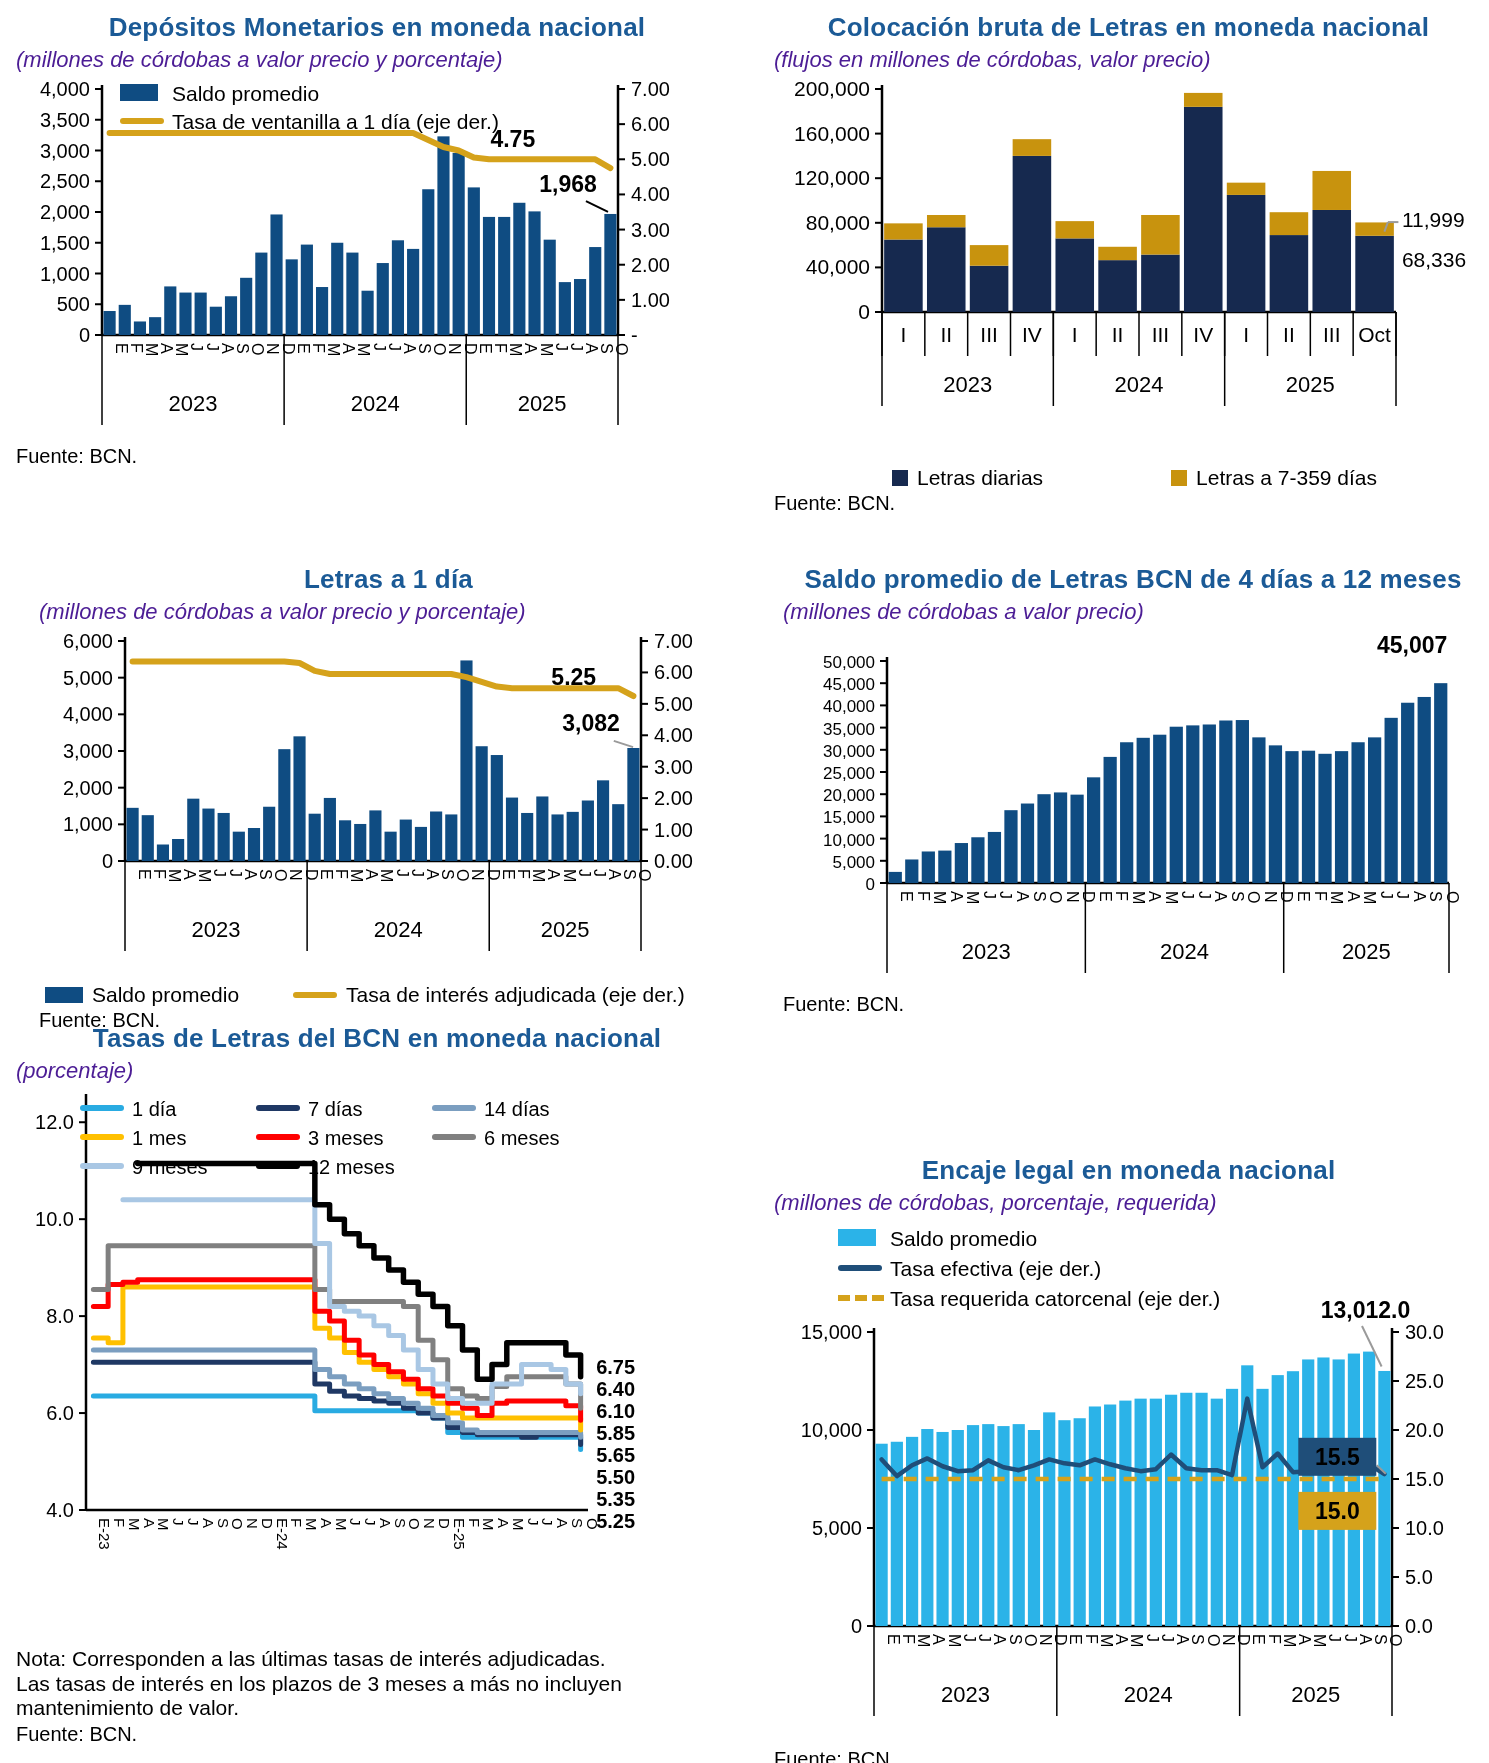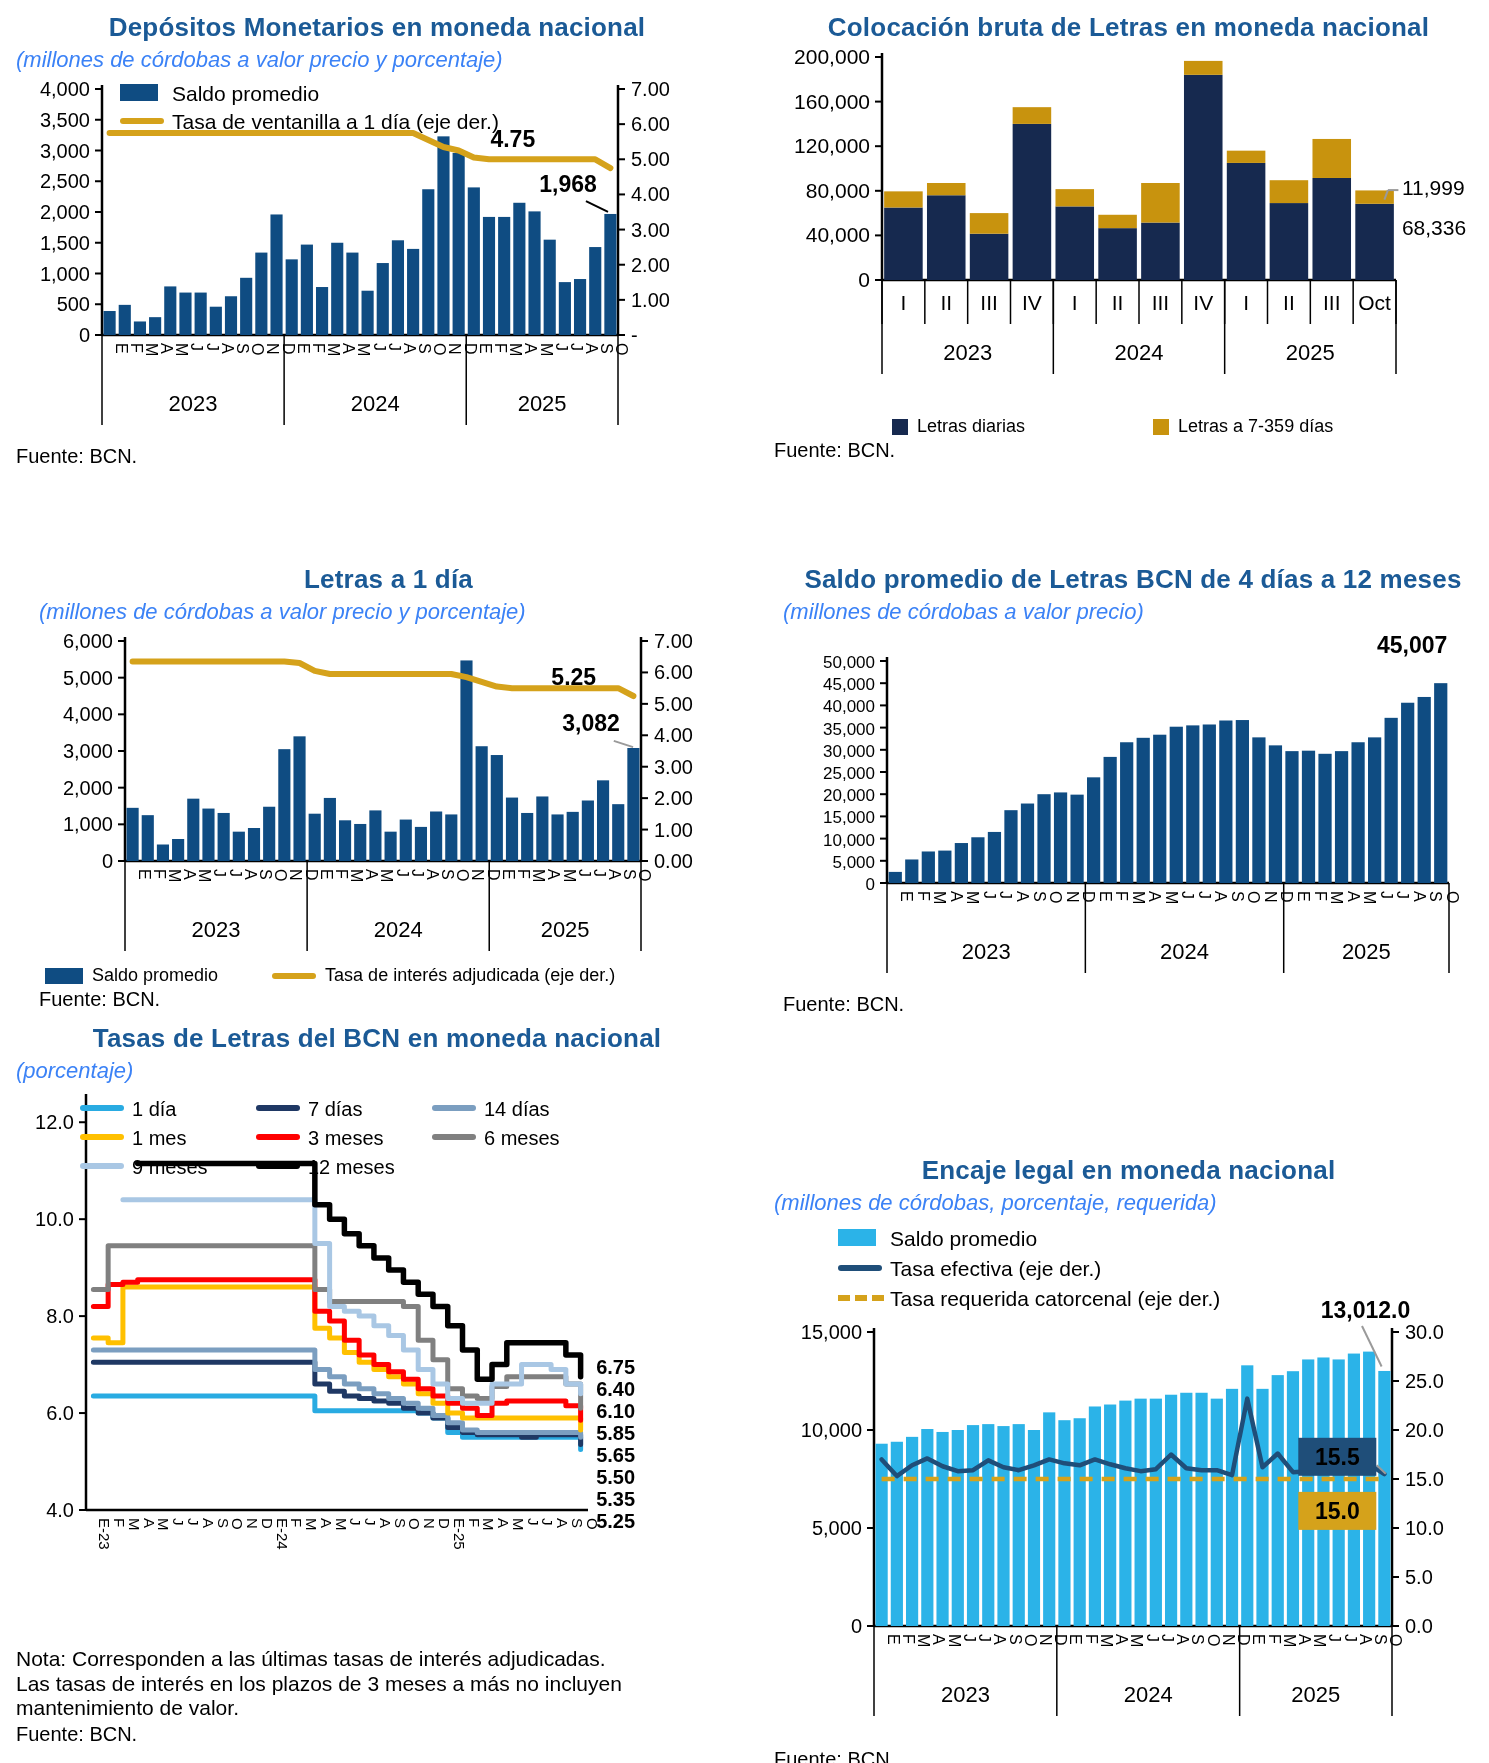--- a/index.html
+++ b/index.html
@@ -5,25 +5,25 @@
   html,body{margin:0;padding:0;background:#fff;}
   .page{width:1489px;height:1763px;background:#fff;display:grid;
         grid-template-columns:744px 745px;grid-template-rows:500px 505px 758px;
         font-family:"Liberation Sans",sans-serif;color:#000;overflow:hidden;}
   .panel{padding:12px 6px 0 16px;box-sizing:border-box;}
   .panel.right{padding-left:30px;}
   .panel.row2{padding-top:64px;padding-left:39px;}
   .panel.row3l{padding-top:18px;}
   #p-encaje{padding-top:150px;}
   .title{font-size:26px;font-weight:bold;color:#1B5A96;margin:0 0 4px 0;letter-spacing:0.2px;text-align:center;}
-  .subtitle{font-size:22px;font-style:italic;color:#3b82f6;margin:0 0 6px 0;}
+  .subtitle{font-size:22px;font-style:italic;color:#4c1d95;margin:0 0 6px 0;}
   .fuente{font-size:20px;margin-top:2px;}
   .nota{font-size:21px;line-height:1.17;white-space:pre-line;margin-top:13px;}
   svg text{font-family:"Liberation Sans",sans-serif;fill:#000;}
-  .legend-below{display:flex;align-items:center;font-size:18px;margin-top:0;text-align:right;}
+  .legend-below{display:flex;align-items:center;font-size:21px;margin-top:18px;text-align:right;}
   .legend-c2{margin-left:118px;gap:128px;}
   .legend-c3{margin-left:6px;gap:54px;}
   .lg-item{display:flex;align-items:center;gap:9px;white-space:nowrap;}
   .sw{display:inline-block;flex:none;}
   .sw-square{width:16px;height:16px;}
   .sw-bar{width:38px;height:16px;}
   .sw-line{width:44px;height:6px;border-radius:3px;}
 </style>
 </head>
 <body>
@@ -153,20 +153,21 @@
         <text x="156" y="50" font-size="21">Tasa de ventanilla a 1 día (eje der.)</text>
         <line x1="569.9399999999999" y1="122.04" x2="592.02" y2="132.84" stroke="#000000" stroke-width="2"></line>
         <text x="496.79999999999995" y="68.4" font-size="23" text-anchor="middle" font-weight="bold" fill="#000">4.75</text>
         <text x="552" y="113.04" font-size="23" text-anchor="middle" font-weight="bold" fill="#000">1,968</text>
       </svg>
     <div class="fuente">Fuente: BCN.</div>
   </section>
 
   <section class="panel right" id="p-colocacion">
     <h2 class="title">Colocación bruta de Letras en moneda nacional</h2>
+    <div class="subtitle">(flujos en millones de córdobas, valor precio)</div>
     <svg width="700" height="365" viewBox="0 0 700 365">
         <line x1="101" y1="10" x2="108" y2="10" stroke="#000" stroke-width="2"></line>
         <text x="96" y="17" text-anchor="end" font-size="21">200,000</text>
         <line x1="101" y1="54.59999999999999" x2="108" y2="54.59999999999999" stroke="#000" stroke-width="2"></line>
         <text x="96" y="61.59999999999999" text-anchor="end" font-size="21">160,000</text>
         <line x1="101" y1="99.2" x2="108" y2="99.2" stroke="#000" stroke-width="2"></line>
         <text x="96" y="106.2" text-anchor="end" font-size="21">120,000</text>
         <line x1="101" y1="143.79999999999998" x2="108" y2="143.79999999999998" stroke="#000" stroke-width="2"></line>
         <text x="96" y="150.79999999999998" text-anchor="end" font-size="21">80,000</text>
         <line x1="101" y1="188.4" x2="108" y2="188.4" stroke="#000" stroke-width="2"></line>

